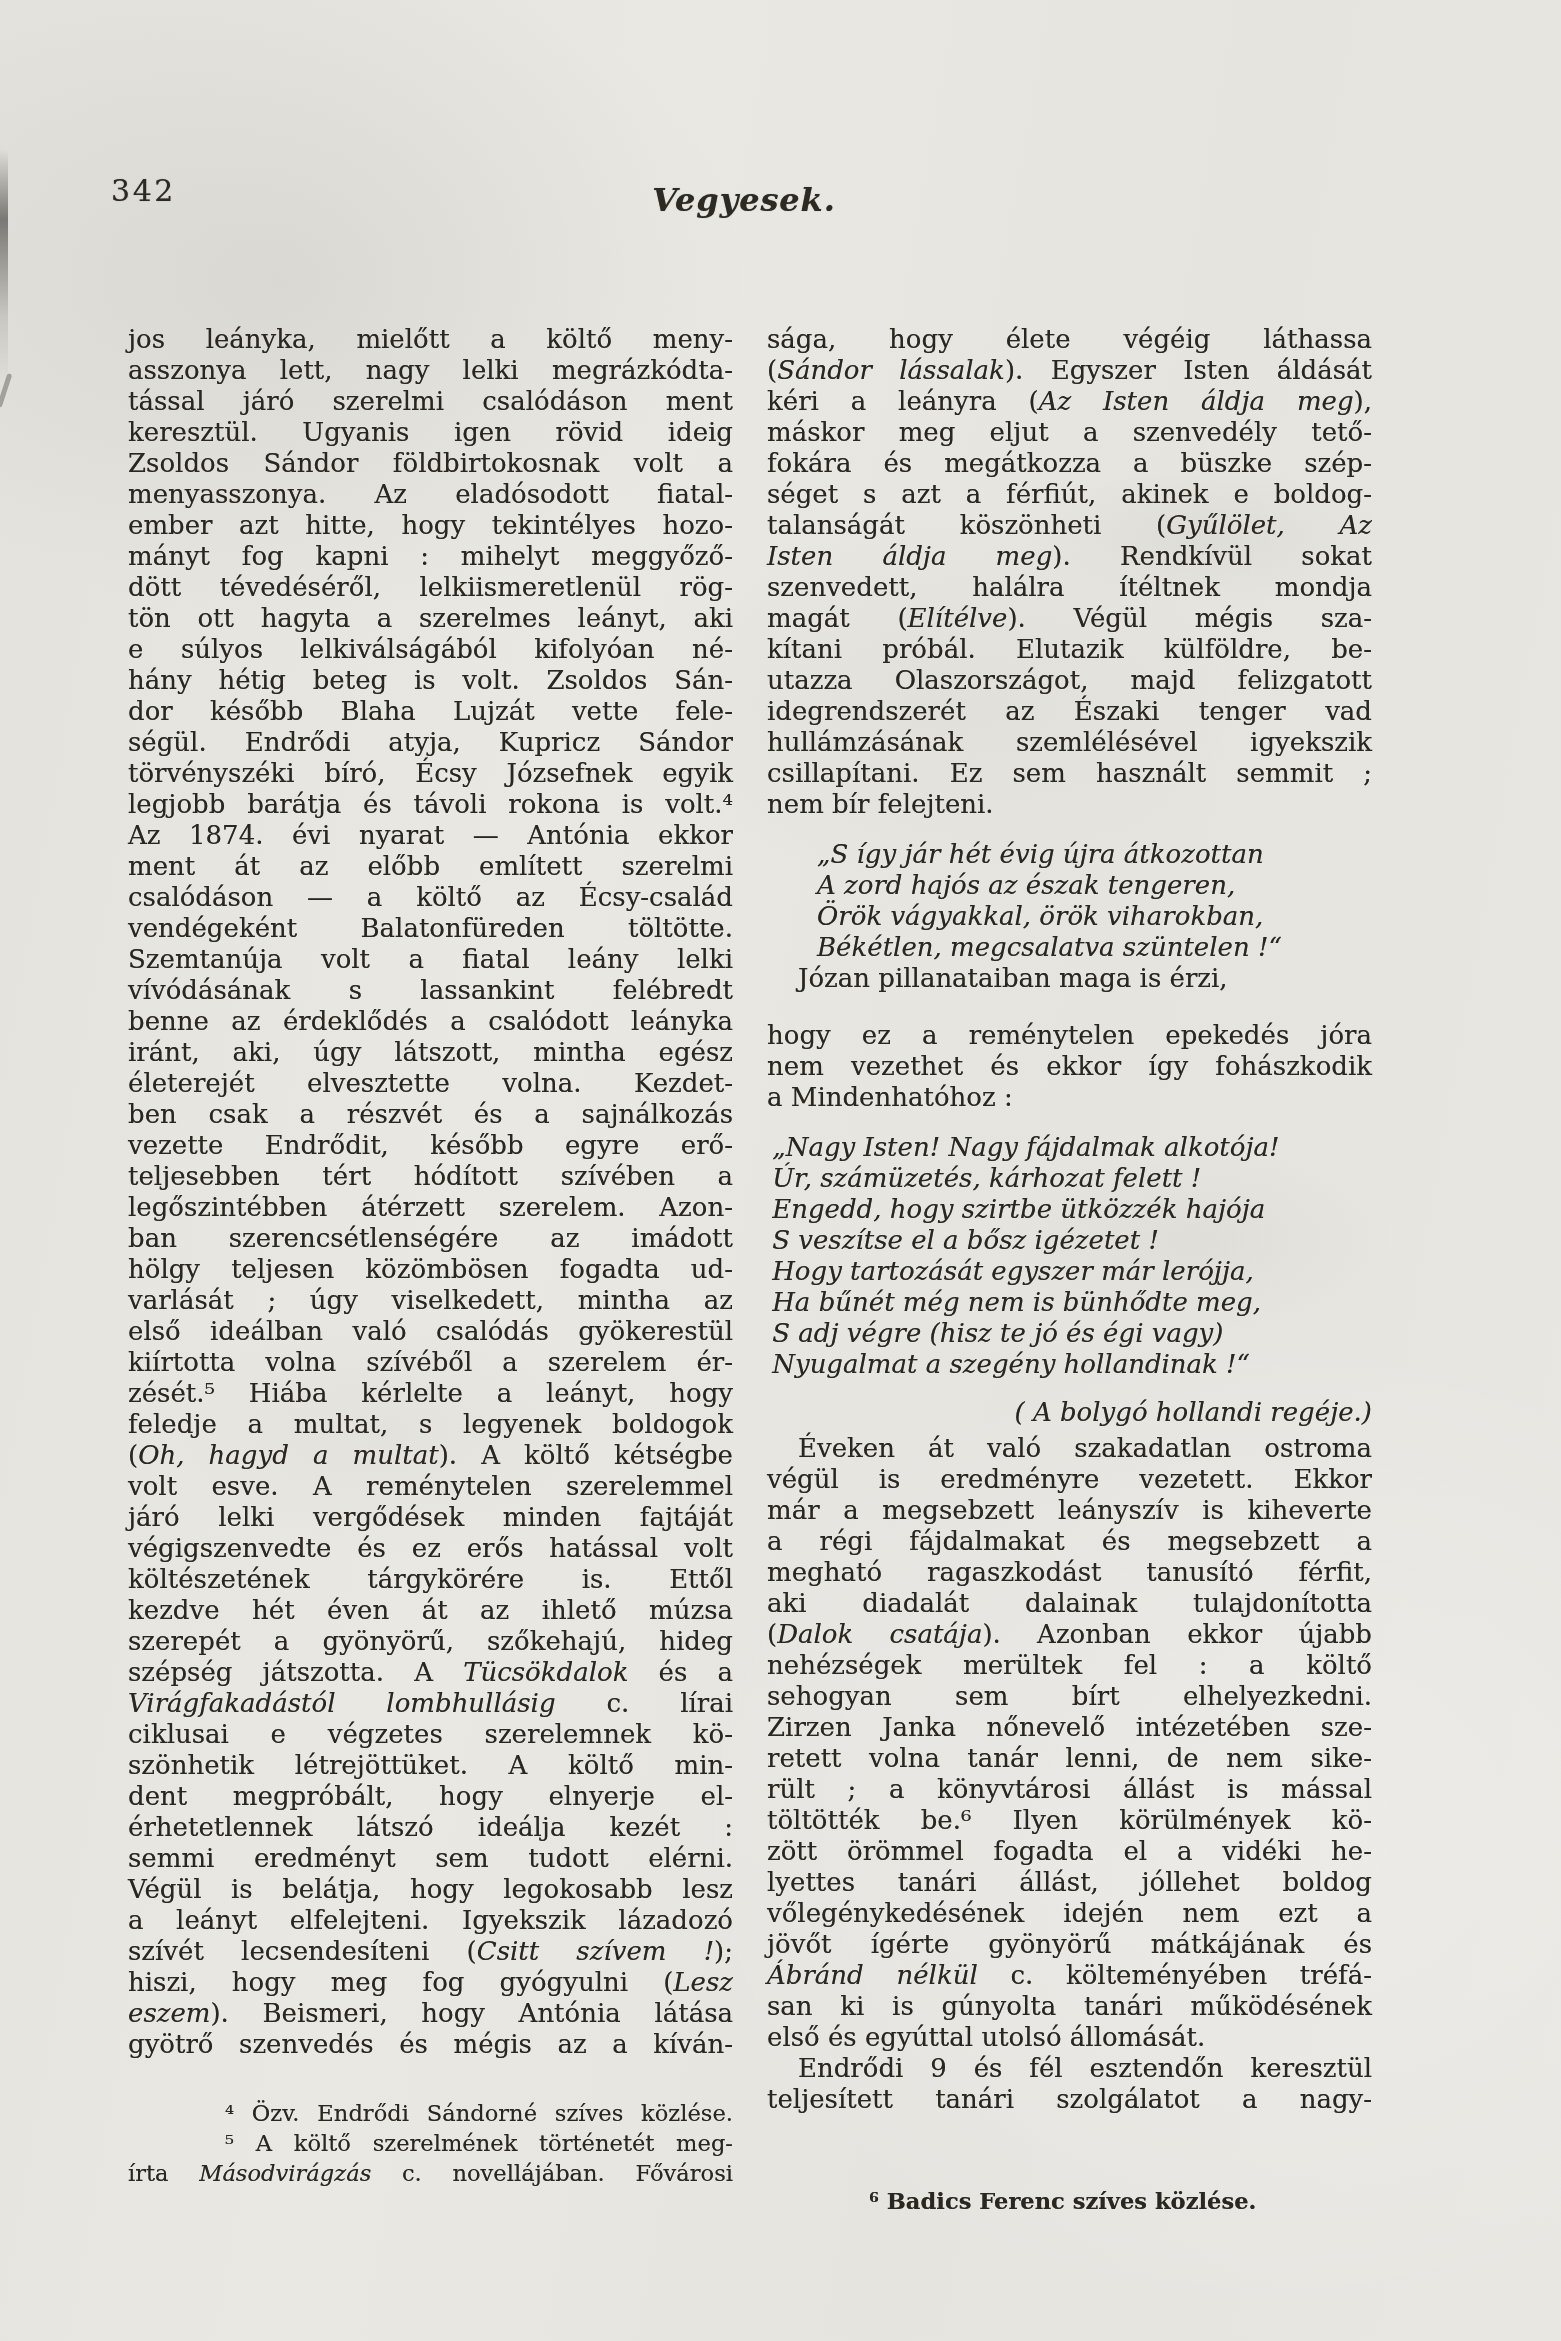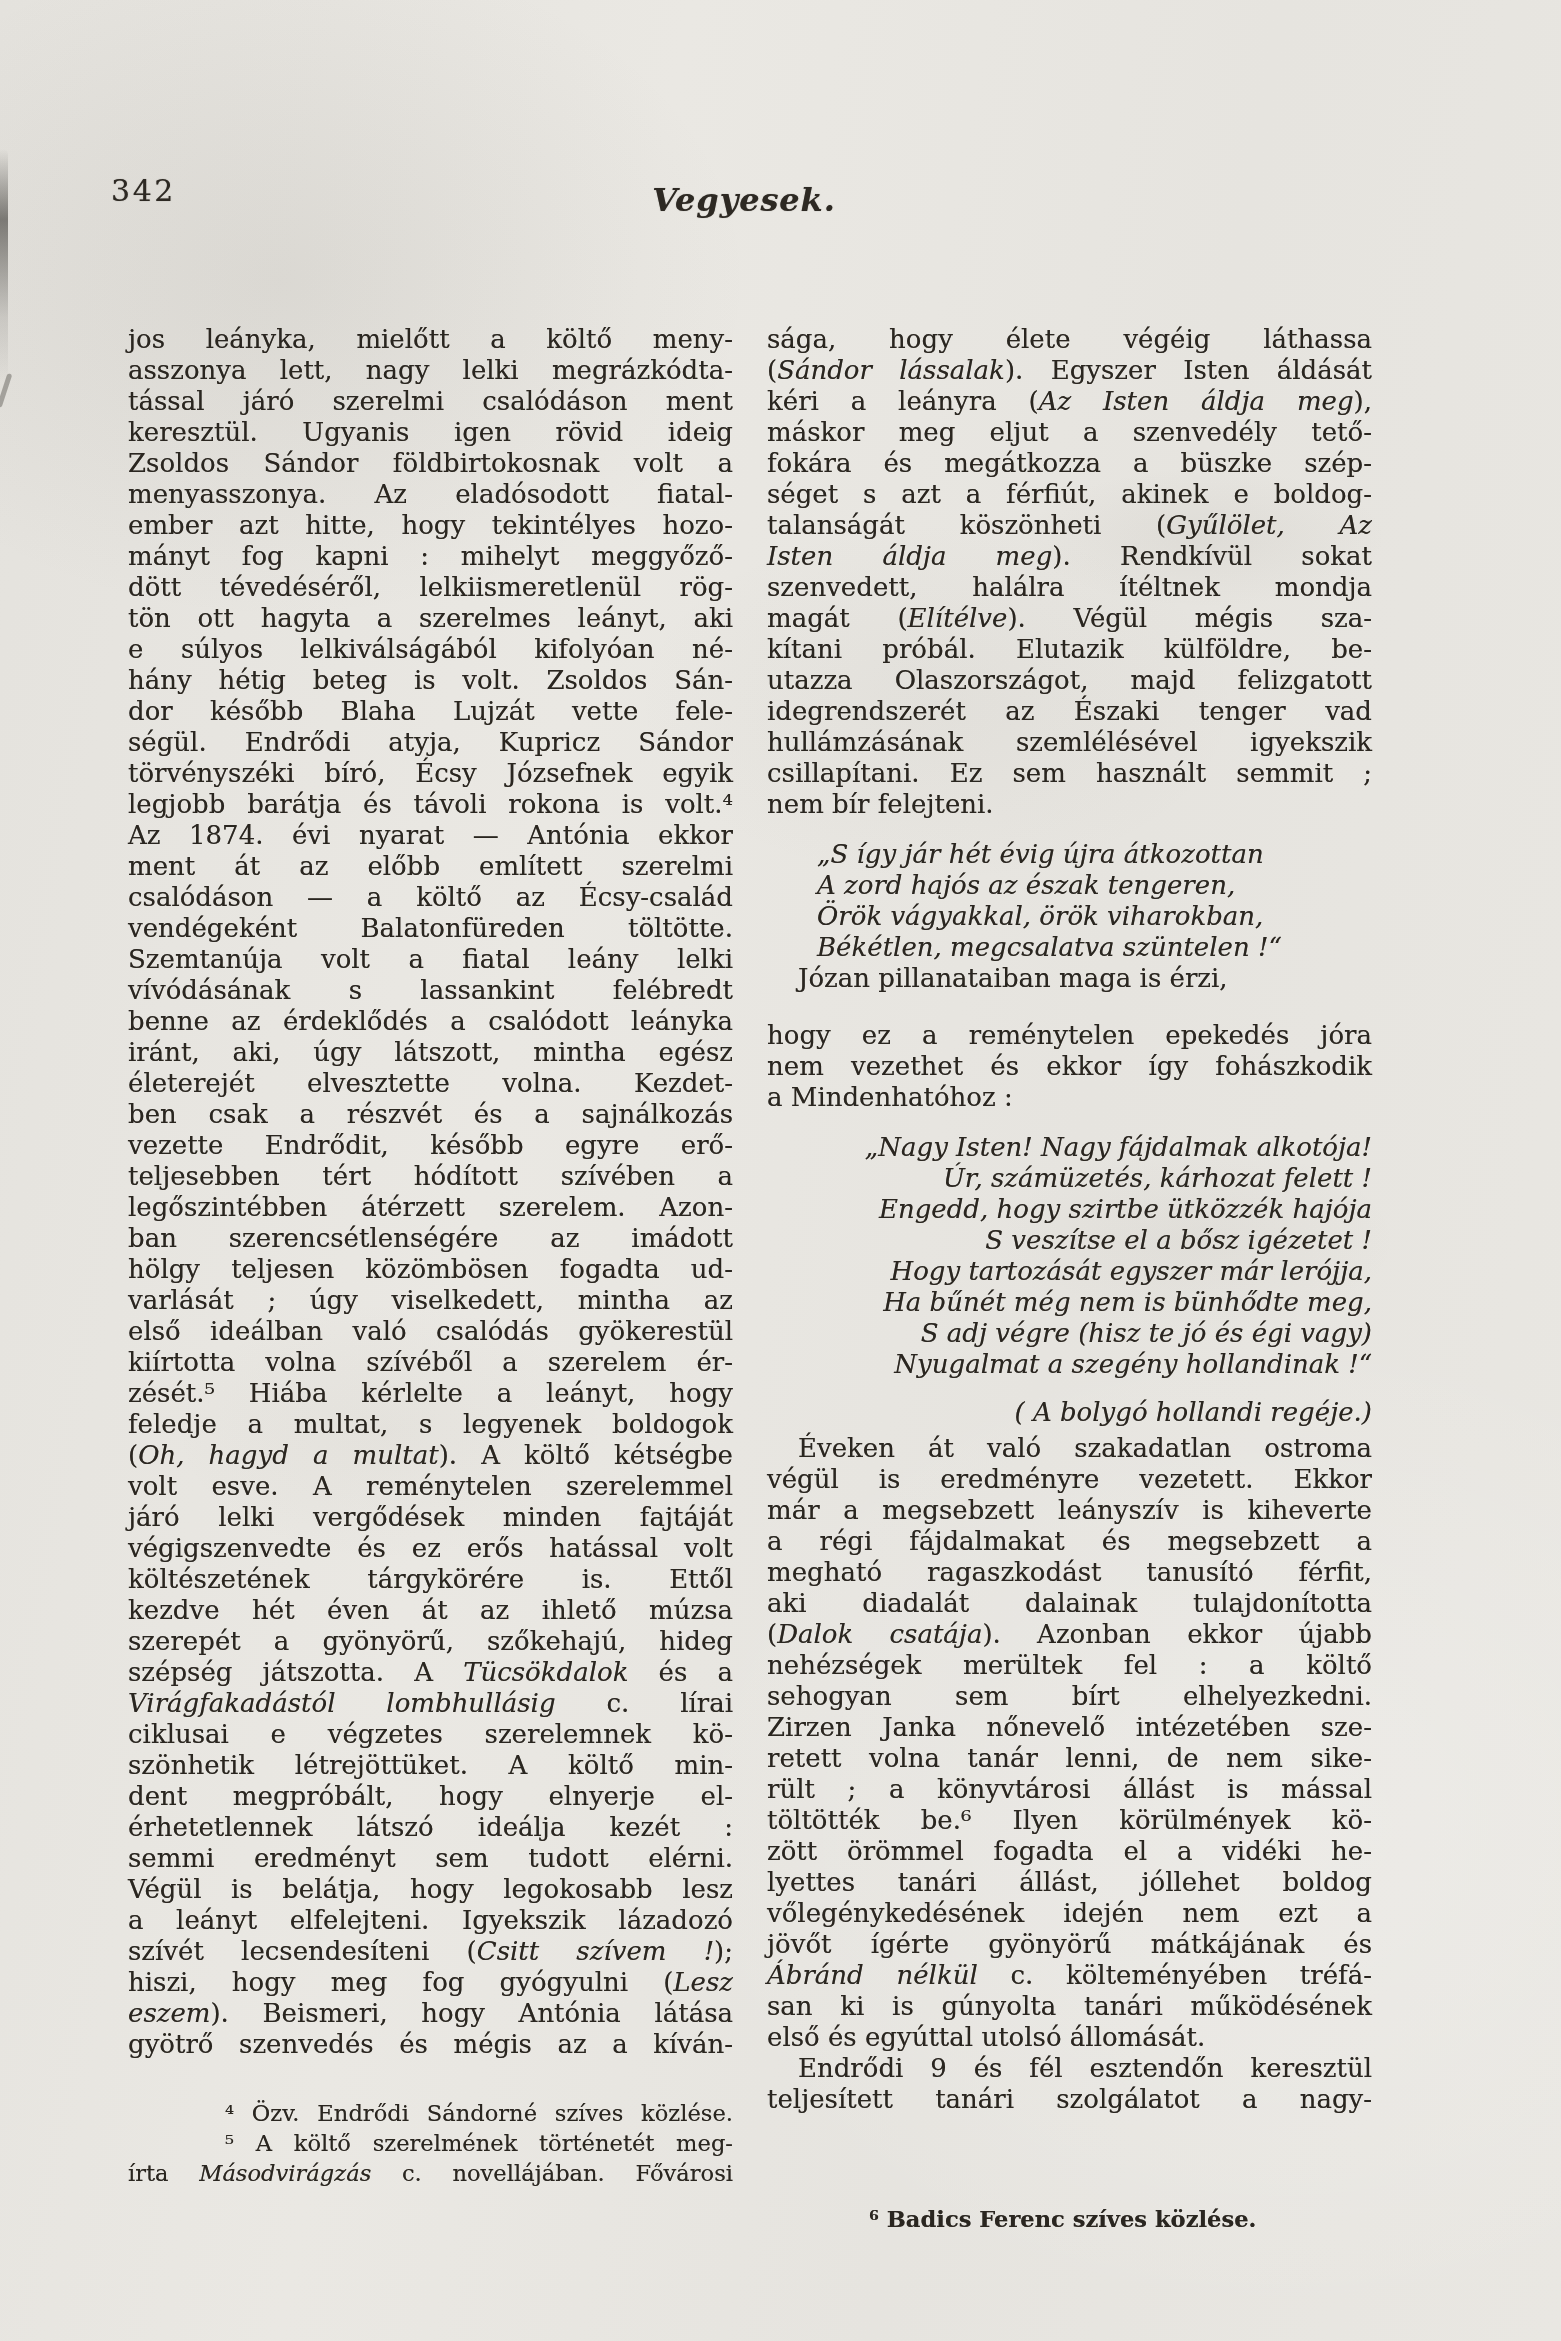--- a/index.html
+++ b/index.html
@@ -170,21 +170,21 @@
         <div class="line">Békétlen, megcsalatva szüntelen !“</div>
       </div>
       <div class="block para">
         <div class="line" style="text-indent: 31px;">Józan pillanataiban maga is érzi,</div>
       </div>
       <div class="block para" style="margin-top: 26px;">
         <div class="line j">hogy ez a reménytelen epekedés jóra</div>
         <div class="line j">nem vezethet és ekkor így fohászkodik</div>
         <div class="line">a Mindenhatóhoz :</div>
       </div>
-      <div class="block poem" style="margin-top: 19px; padding-left: 5.2px; text-align: right;">
+      <div class="block poem" style="margin-top: 19px; padding-left: 5.2px;">
         <div class="line">„Nagy Isten! Nagy fájdalmak alkotója!</div>
         <div class="line">Úr, számüzetés, kárhozat felett !</div>
         <div class="line">Engedd, hogy szirtbe ütközzék hajója</div>
         <div class="line">S veszítse el a bősz igézetet !</div>
         <div class="line">Hogy tartozását egyszer már lerójja,</div>
         <div class="line">Ha bűnét még nem is bünhődte meg,</div>
         <div class="line">S adj végre (hisz te jó és égi vagy)</div>
         <div class="line">Nyugalmat a szegény hollandinak !“</div>
       </div>
       <div class="block attribution" style="margin-top: 17.3px;">
@@ -209,18 +209,18 @@
         <div class="line j">vőlegénykedésének idején nem ezt a</div>
         <div class="line j">jövőt ígérte gyönyörű mátkájának és</div>
         <div class="line j"><em>Ábránd nélkül</em> c. költeményében tréfá-</div>
         <div class="line j">san ki is gúnyolta tanári működésének</div>
         <div class="line">első és egyúttal utolsó állomását.</div>
       </div>
       <div class="block para">
         <div class="line j" style="text-indent: 31px;">Endrődi 9 és fél esztendőn keresztül</div>
         <div class="line j">teljesített tanári szolgálatot a nagy-</div>
       </div>
-      <div class="block para footnote bold" style="margin-top: 89px;">
+      <div class="block para footnote bold" style="margin-top: 71px;">
         <div class="line" style="text-indent: 102px;">⁶ Badics Ferenc szíves közlése.</div>
       </div>
     </div>
 </div>
 
 
 </body></html>

